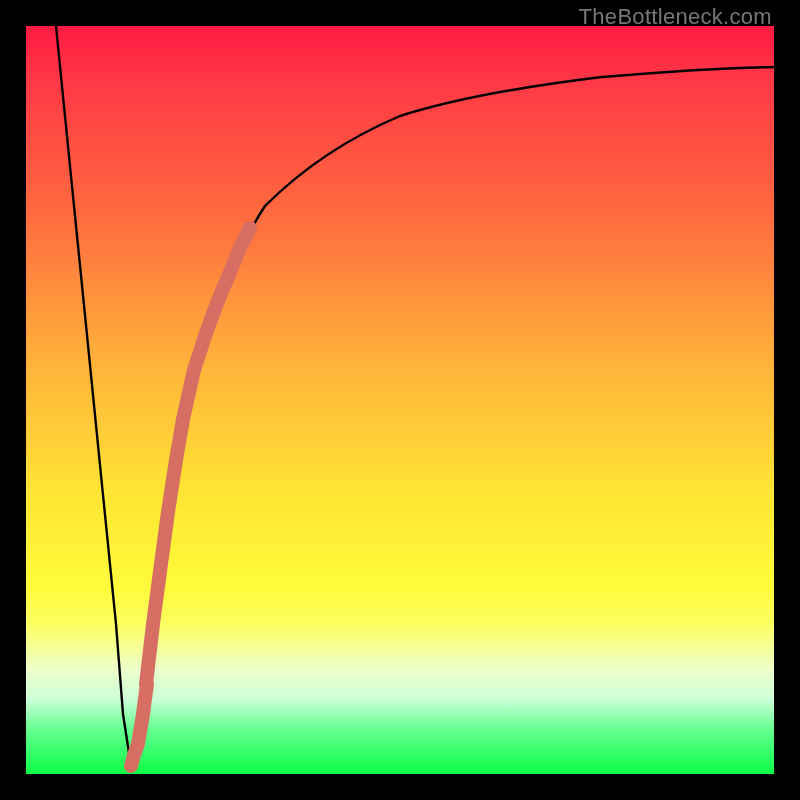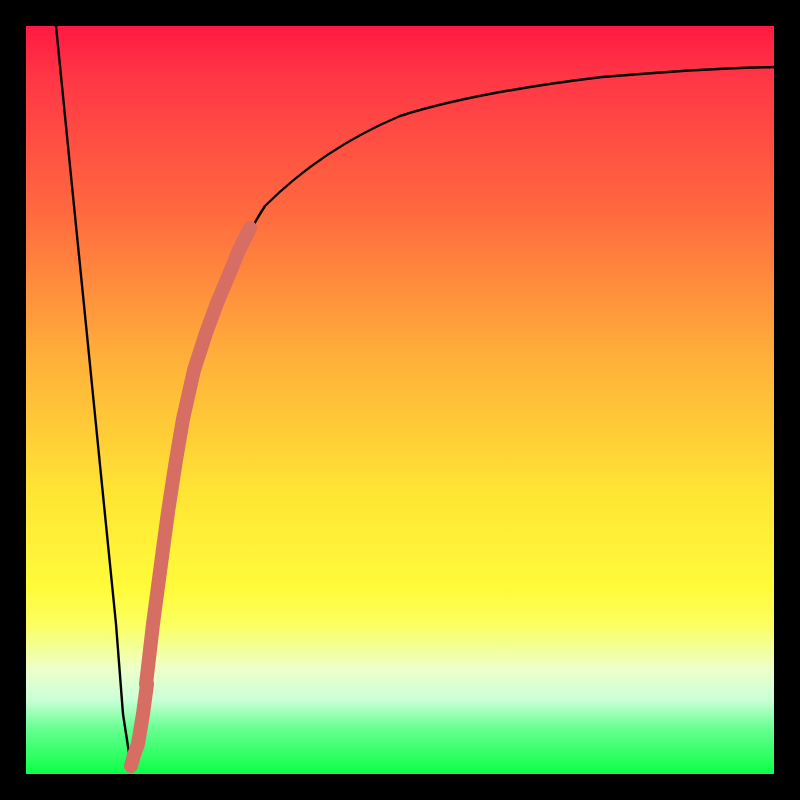--- a/index.html
+++ b/index.html
@@ -95,13 +95,14 @@
                L 224 202"></path>
 
       <path fill="none" stroke="#d66e64" stroke-width="14" stroke-linecap="round" d="M 105 740
                L 108 729
                L 112 718
                L 117 688
                L 121 658"></path>
     </svg>
   </div>
 
+  <div class="watermark">TheBottleneck.com</div>
 </div>
 
 </body></html>

